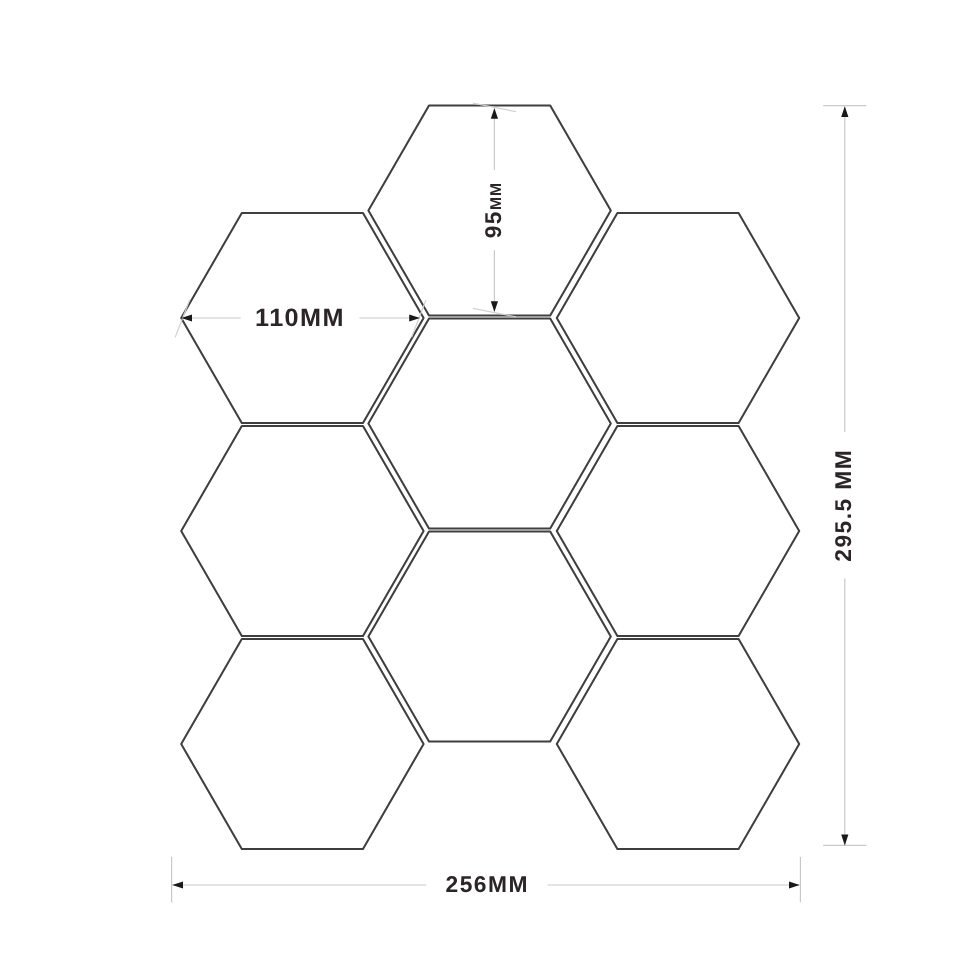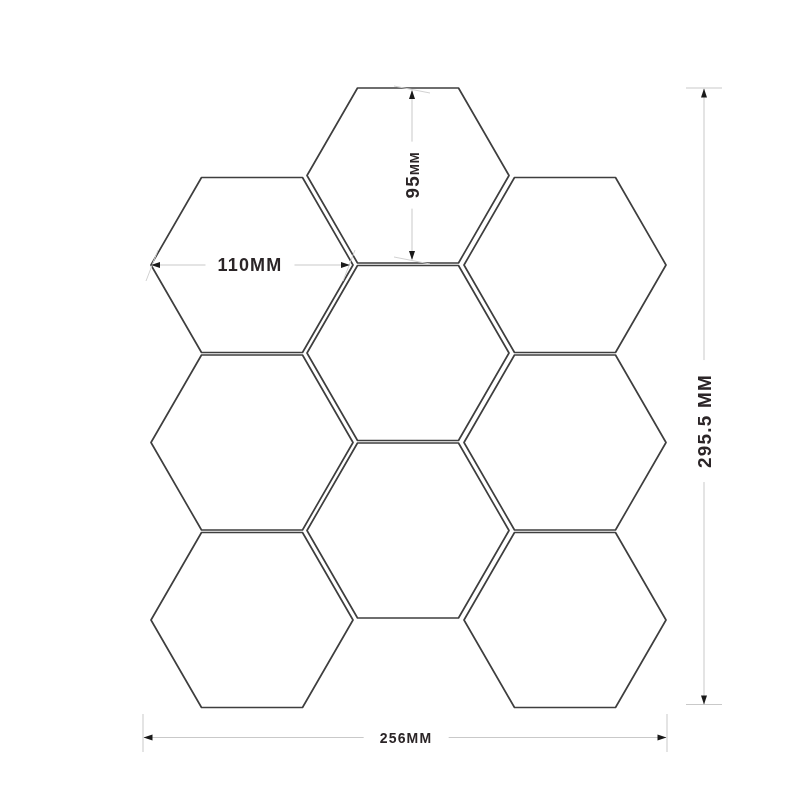--- a/index.html
+++ b/index.html
@@ -39,33 +39,33 @@
     font-size: 19px;
     padding: 2px 10px;
   }
   #label-hex-height .unit {
     font-size: 13px;
     letter-spacing: 1px;
   }
   #label-hex-width {
     left: 250px;
     top: 265px;
-    font-size: 18px;
+    font-size: 21px;
     padding: 2px 12px;
   }
   #label-sheet-height {
     left: 704px;
     top: 421px;
     font-size: 19px;
     padding: 2px 14px;
   }
   #label-sheet-width {
     left: 406px;
     top: 738px;
-    font-size: 14px;
+    font-size: 19px;
     padding: 2px 16px;
   }
 </style>
 </head>
 <body>
 
 <div id="stage">
 
   <svg id="diagram-svg" width="800" height="800" viewBox="0 0 800 800">
       <polygon points="307,175.5 357.5,88 458.5,88 509,175.5 458.5,263 357.5,263" fill="#ffffff" stroke="#3f3f3f" stroke-width="1.7" stroke-linejoin="round"></polygon>

